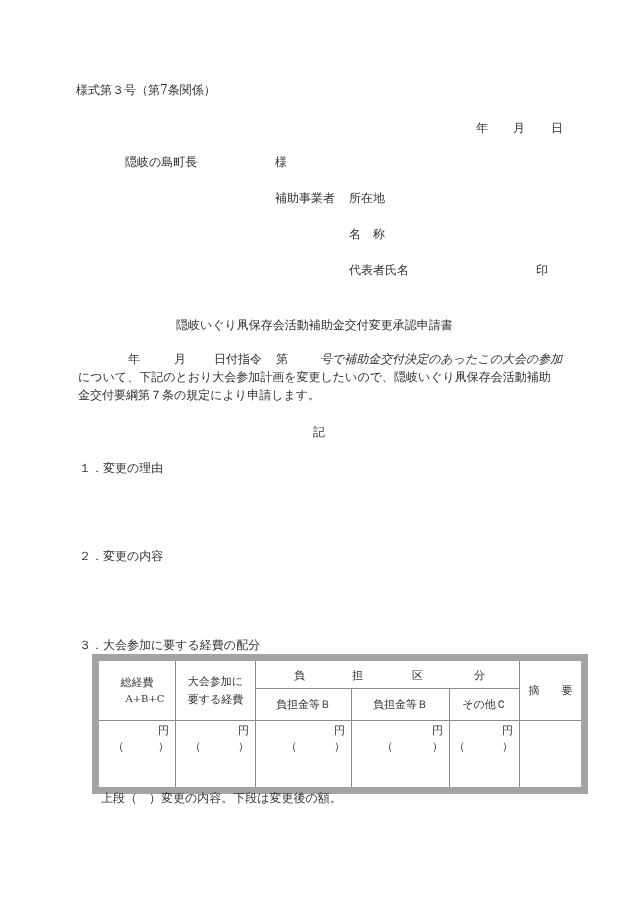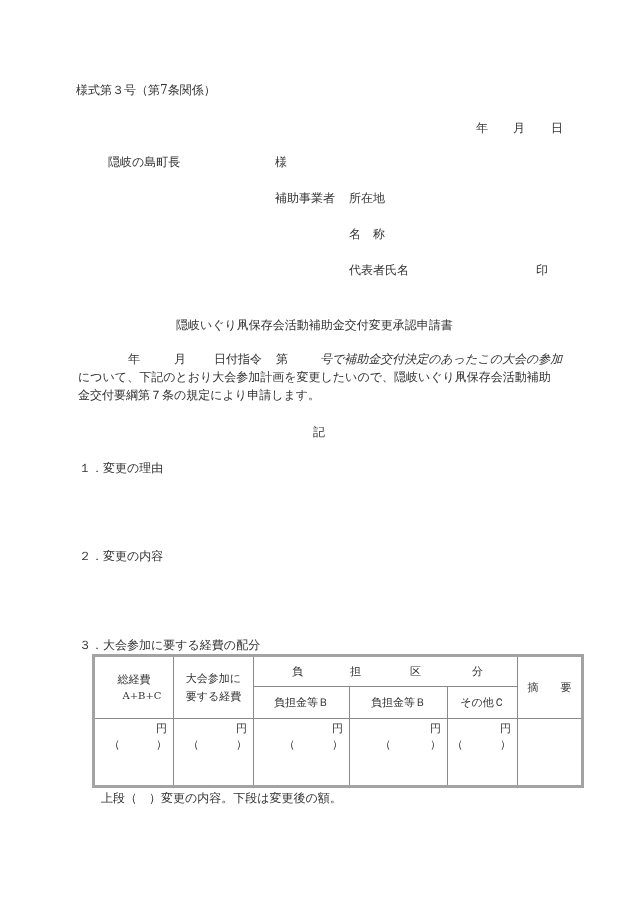--- a/index.html
+++ b/index.html
@@ -5,42 +5,42 @@
   html, body { margin: 0; padding: 0; background: #ffffff; }
   body {
     width: 630px; height: 915px; position: relative; overflow: hidden;
     font-family: "DejaVu Serif", "Liberation Serif", serif;
     color: #333333; font-size: 12px;
   }
   .abs { position: absolute; white-space: nowrap; line-height: 16px; }
   .para { position: absolute; left: 78px; width: 500px; line-height: 18px; font-size: 12px; white-space: nowrap; }
   table.cost {
     position: absolute; left: 92px; top: 654px; width: 489px; height: 131px;
-    border-collapse: collapse; border: 3px solid #a3a3a3;
+    border-collapse: collapse; border: 7px solid #a3a3a3;
     font-size: 11px; table-layout: fixed;
   }
   table.cost td { border: 1px solid #8a8a8a; padding: 0; text-align: center; vertical-align: middle; color: #333; }
   .money { position: relative; height: 100%; }
   .money .yen { position: absolute; right: 6px; top: 2px; }
   .money .lp { position: absolute; left: 14px; top: 18px; }
   .money .rp { position: absolute; right: 6px; top: 18px; }
 </style>
 </head>
 <body>
 
 <div class="abs" style="left:76px; top:82px;">様式第３号（第7条関係）</div>
 
 <div>
   <span class="abs" style="left:476px; top:120px;">年</span>
   <span class="abs" style="left:513px; top:120px;">月</span>
   <span class="abs" style="left:551px; top:120px;">日</span>
 </div>
 
 <div>
-  <span class="abs" style="left:72px; top:154px;padding-left:36px;">隠岐の島町長</span>
+  <span class="abs" style="left:89px; top:154px;padding-left:36px;">隠岐の島町長</span>
   <span class="abs" style="left:275px; top:154px;">様</span>
 </div>
 
 <div>
   <span class="abs" style="left:275px; top:190px;">補助事業者</span>
   <span class="abs" style="left:349px; top:190px;">所在地</span>
   <span class="abs" style="left:349px; top:226px;">名　称</span>
   <span class="abs" style="left:349px; top:262px;">代表者氏名</span>
   <span class="abs" style="left:536px; top:262px;">印</span>
 </div>

